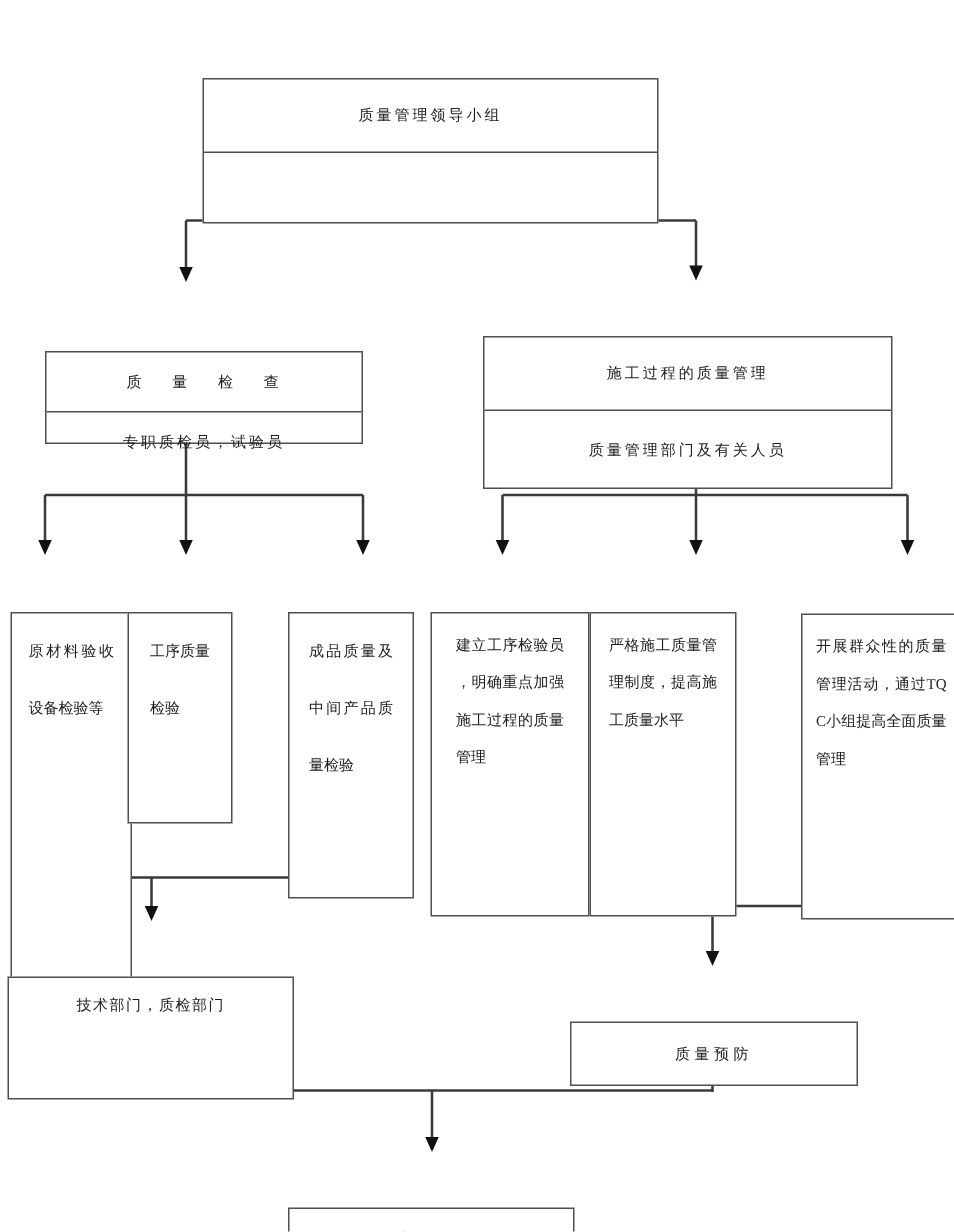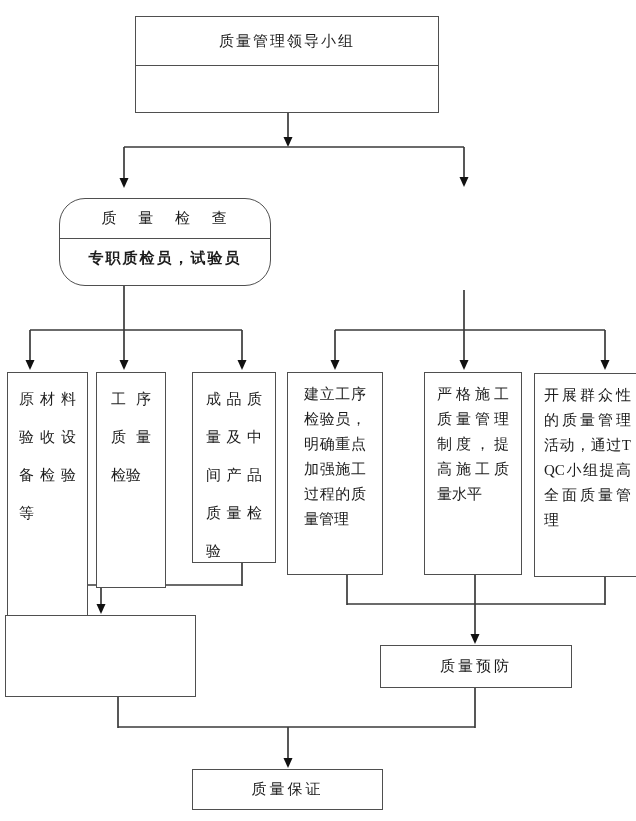--- a/index.html
+++ b/index.html
@@ -17,48 +17,49 @@
     background:var(--background);
     overflow:hidden;
   }
   svg.wires{position:absolute; left:0; top:0; width:636px; height:821px; z-index:1;}
   svg.wires path{stroke:var(--line); stroke-width:1.7; fill:none;}
   svg.wires polygon{fill:var(--arrow); stroke:none;}
   .node{
     position:absolute; z-index:2;
     border:1px solid var(--border);
     background:var(--background);
-    font-size:15px;
+    font-size:10px;
+    margin-top:36px;
   }
   .row{
     display:flex; align-items:center; justify-content:center;
     letter-spacing:2px; white-space:nowrap;
   }
   .row.divided{border-bottom:1px solid var(--border);}
   .spread{word-spacing:14px;}
   .vbox{
     text-align:justify; text-justify:inter-character;
     line-break:anywhere;
   }
   .lh-wide{line-height:38px;}
   .lh-mid{line-height:25px;}
   .ls3{letter-spacing:3px;}
   .ls1{letter-spacing:1px;}
   
   .leader   {left:135px; top:16px;  width:304px; height:97px;}
   .leader .r1{height:49px;} .leader .r2{height:47px;}
-  .inspection{left:59px;  top:198px; width:212px; height:88px;border-radius:26px;}
-  .inspection .r1{height:40px;} .inspection .r2{height:39px;font-weight:bold;}
+  .inspection{left:30px;  top:198px; width:212px; height:62px;}
+  .inspection .r1{height:40px;} .inspection .r2{height:39px;}
   .process  {left:322px; top:188px; width:273px; height:102px;}
   .process .r1{height:49px;} .process .r2{height:52px;}
   .t1{left:7px;   top:372px; width:81px;  height:245px; padding:7px 11px 0;}
-  .t2{left:96px; top:372px; width:70px;  height:216px; padding:7px 14px 0;}
+  .t2{left:85px; top:372px; width:70px;  height:141px; padding:7px 14px 0;}
   .t3{left:192px; top:372px; width:84px;  height:191px; padding:7px 13px 0;}
-  .t4{left:287px; top:372px; width:96px; height:203px; padding:9px 16px 0;}
-  .t5{left:424px; top:372px; width:98px;  height:203px; padding:9px 12px 0;}
+  .t4{left:287px; top:372px; width:106px; height:203px; padding:9px 16px 0;}
+  .t5{left:393px; top:372px; width:98px;  height:203px; padding:9px 12px 0;}
   .t6{left:534px; top:373px; width:107px;  height:204px; padding:9px 9px 0;}
   .gate{left:5px; top:615px; width:191px; height:82px;}
   .gate .r1{height:44px;} .gate .r2{height:36px;}
   .prevention{left:380px; top:645px; width:192px; height:43px;}
   .prevention .r1{height:41px;}
   .assurance{left:192px; top:769px; width:191px; height:41px;}
   .assurance .r1{height:39px;}
 </style>
 </head>
 <body>
@@ -112,30 +113,35 @@
 
   <div class="node leader">
     <div class="row divided r1">质量管理领导小组</div>
   </div>
 
   <div class="node inspection">
     <div class="row divided r1 spread">质 量 检 查</div>
     <div class="row r2">专职质检员，试验员</div>
   </div>
 
+  <div class="node process">
+    <div class="row divided r1">施工过程的质量管理</div>
+    <div class="row r2">质量管理部门及有关人员</div>
+  </div>
 
   <div class="node vbox lh-wide t1">原材料验收设备检验等</div>
   <div class="node vbox lh-wide t2">工序质量检验</div>
   <div class="node vbox lh-wide t3">成品质量及中间产品质量检验</div>
 
   <div class="node vbox lh-mid t4">建立工序检验员，明确重点加强施工过程的质量管理</div>
   <div class="node vbox lh-mid t5">严格施工质量管理制度，提高施工质量水平</div>
   <div class="node vbox lh-mid t6">开展群众性的质量管理活动，通过TQC小组提高全面质量管理</div>
 
   <div class="node gate">
+    <div class="row r2 ls1">技术部门，质检部门</div>
   </div>
 
   <div class="node prevention">
     <div class="row r1 ls3">质量预防</div>
   </div>
 
   <div class="node assurance">
     <div class="row r1 ls3">质量保证</div>
   </div>
 

